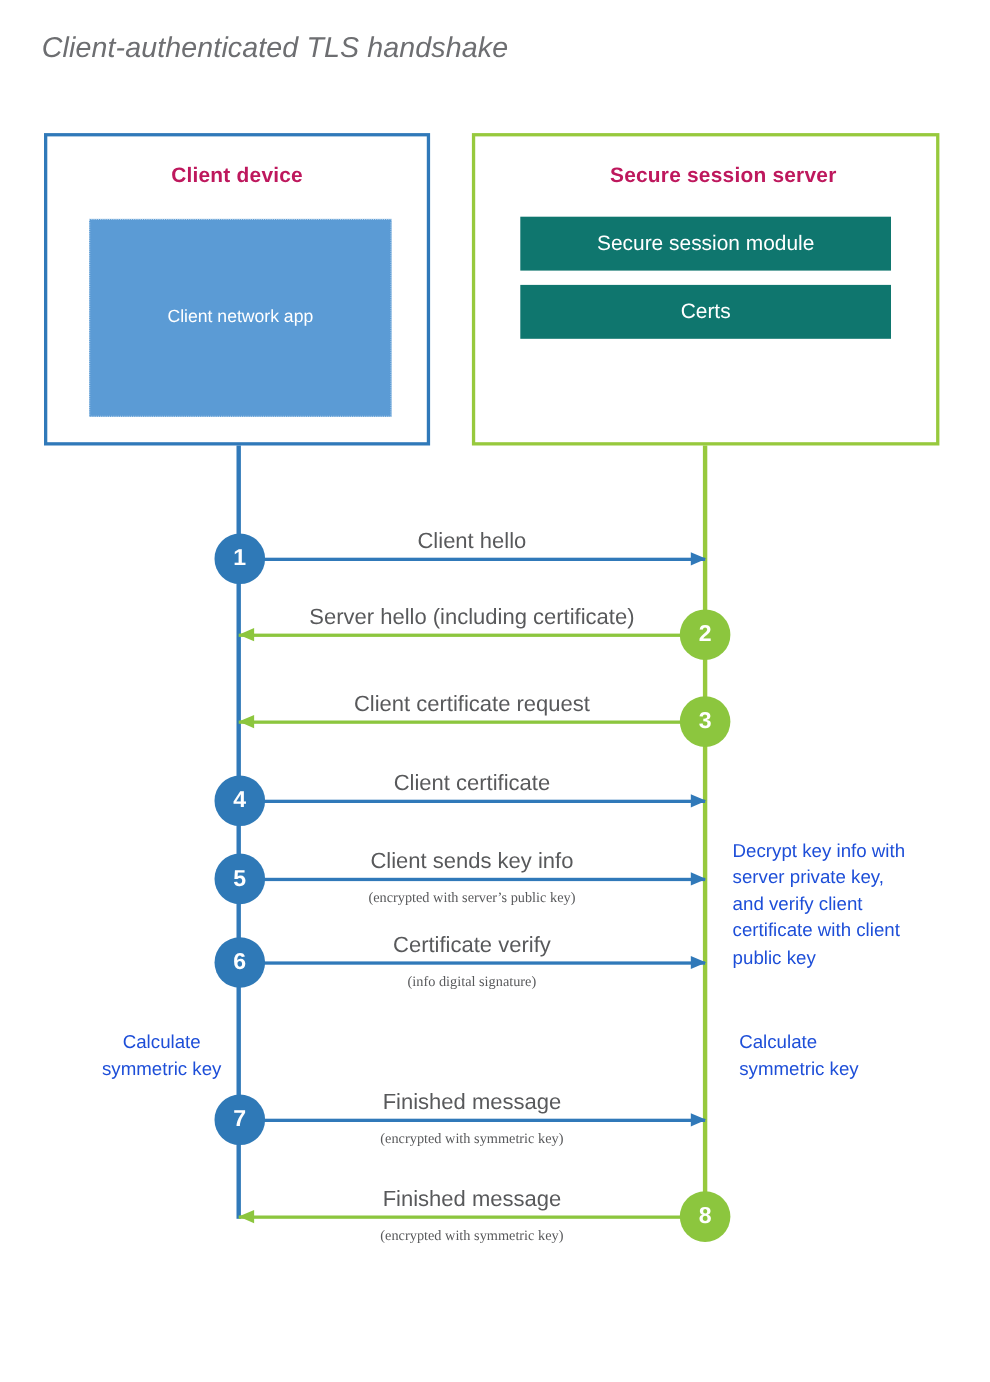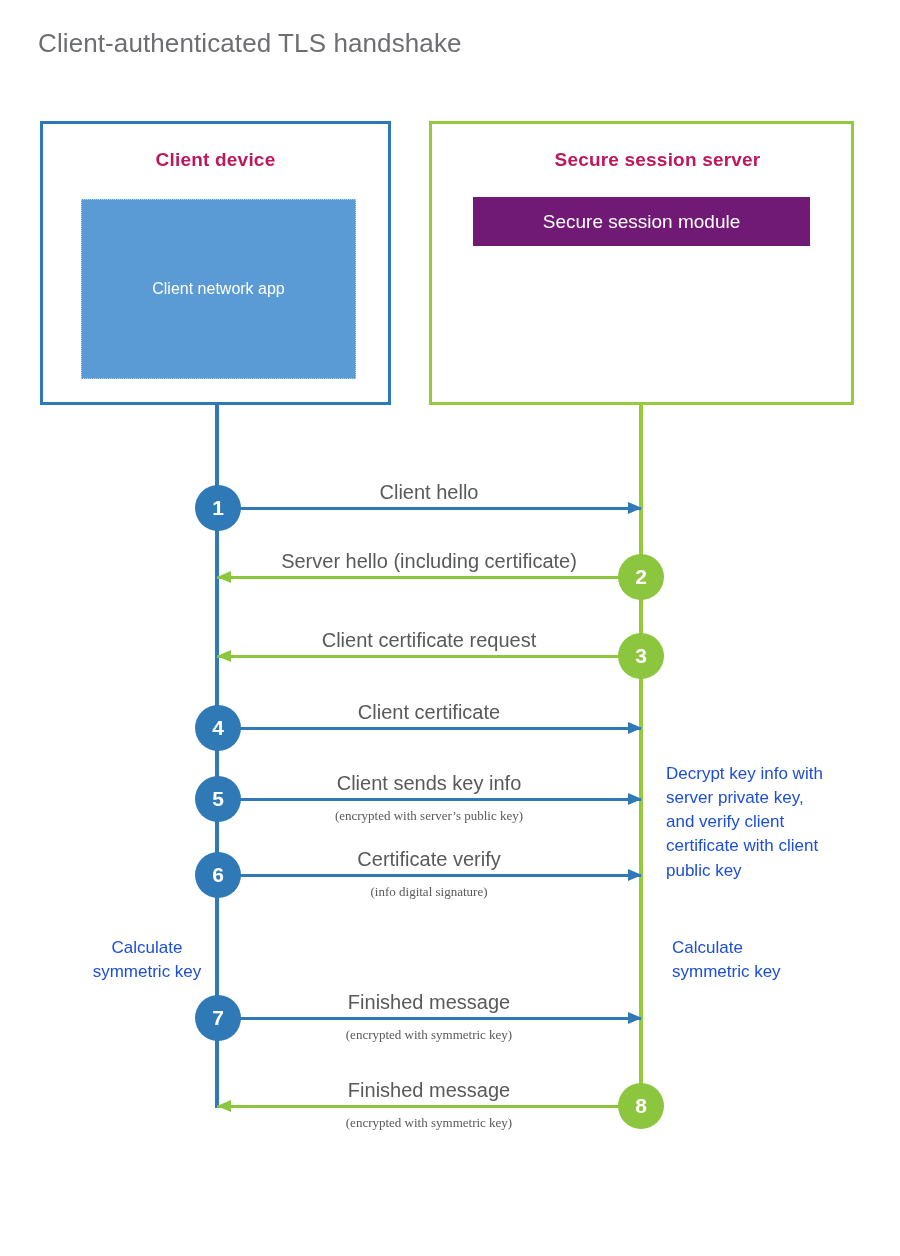--- a/index.html
+++ b/index.html
@@ -19,20 +19,21 @@
   
   .page-title {
     position: absolute;
     left: 38px;
     top: 28px;
     font-size: 26px;
     font-weight: 400;
     color: #6d6e71;
     letter-spacing: 0.1px;
     white-space: nowrap;
+    font-style: italic;
   }
 
   
   .actor-box {
     position: absolute;
     background: #ffffff;
     box-sizing: border-box;
   }
   .actor-box.client {
     left: 40px;
@@ -79,21 +80,21 @@
   }
 
   
   .server-modules {
     position: absolute;
     left: 41px;
     top: 73px;
     width: 337px;
   }
   .server-module {
-    background: #701a75;
+    background: #0f766e;
     height: 49px;
     margin-bottom: 13px;
     display: flex;
     align-items: center;
     justify-content: center;
     color: #ffffff;
     font-size: 19px;
     font-weight: 400;
   }
 
@@ -221,20 +222,21 @@
 
 <div class="actor-box client">
   <div class="actor-title">Client device</div>
   <div class="client-app">Client network app</div>
 </div>
 
 <div class="actor-box server">
   <div class="actor-title">Secure session server</div>
   <div class="server-modules">
     <div class="server-module">Secure session module</div>
+    <div class="server-module">Certs</div>
   </div>
 </div>
 
 <div class="lifeline client-line"></div>
 <div class="lifeline server-line"></div>
 
 <div id="messages-layer">
     <div class="msg" style="top: 507px;">
       <div class="msg-line to-server"></div>
       <div class="arrowhead right"></div>

